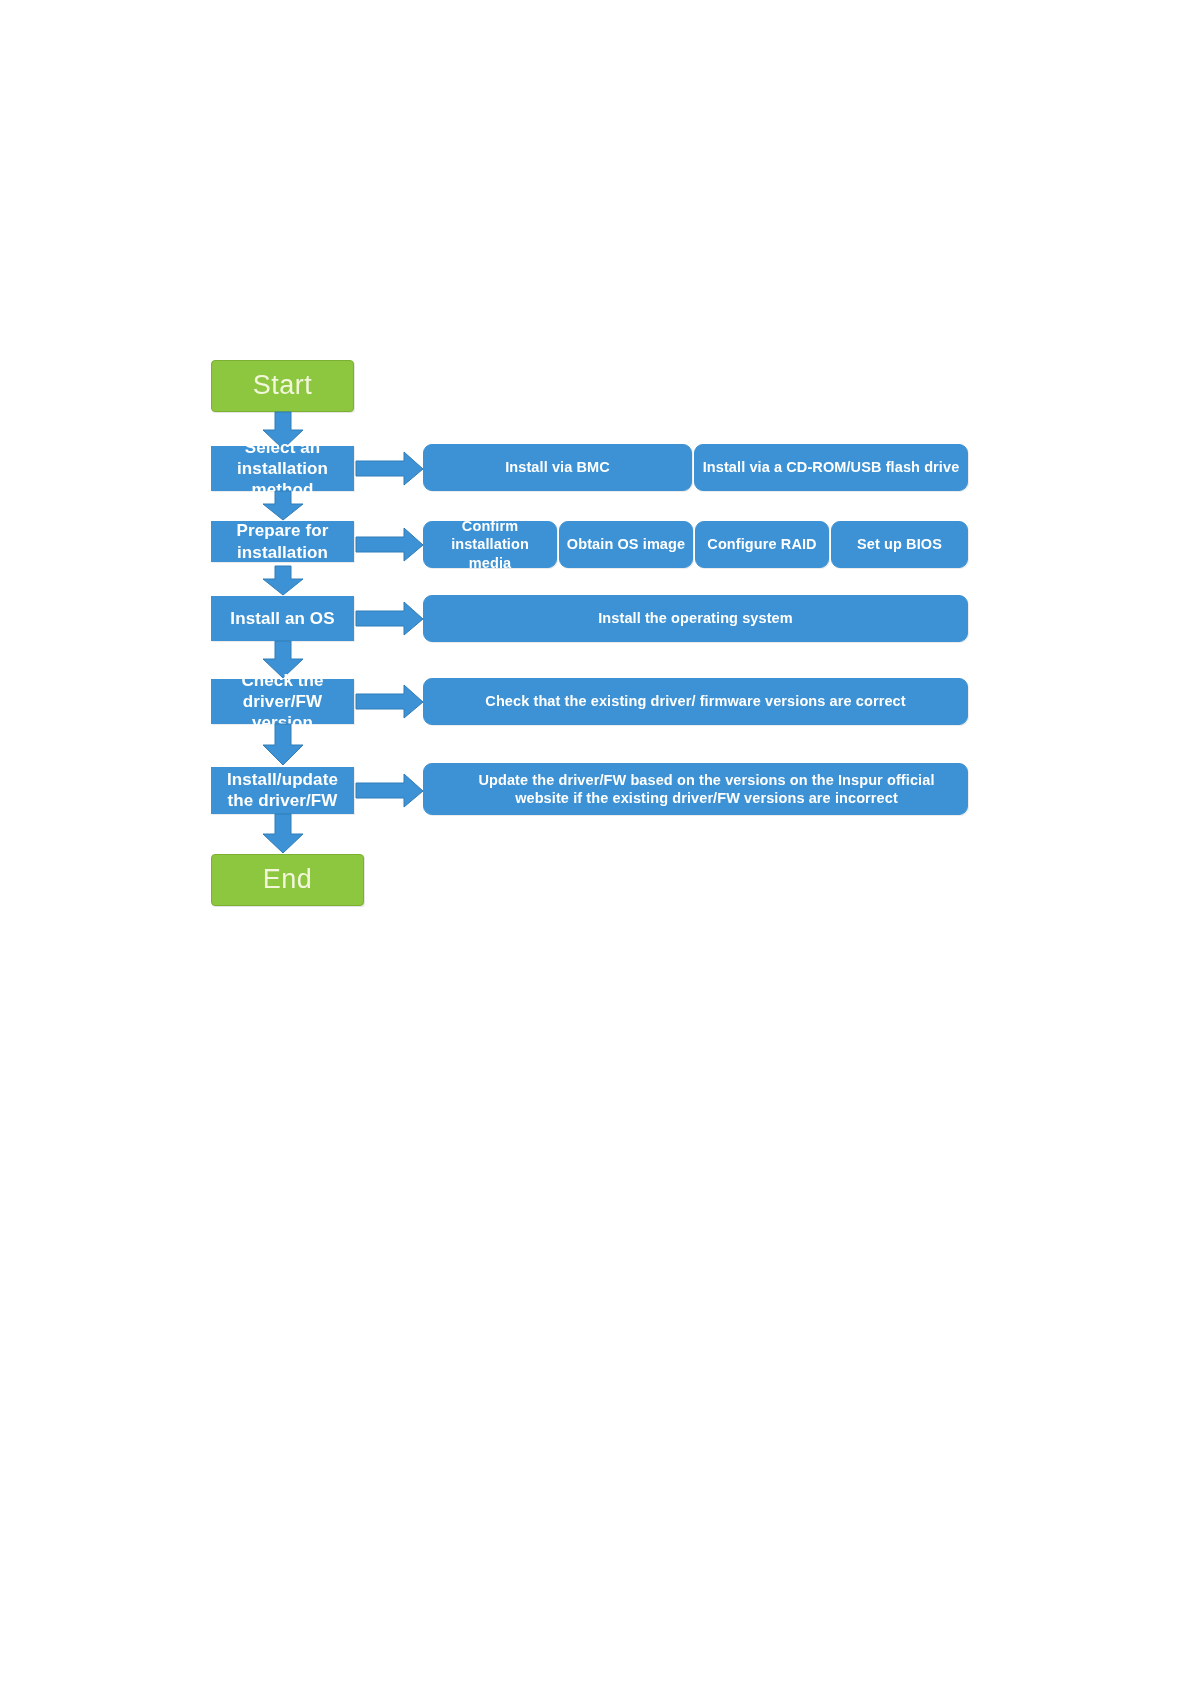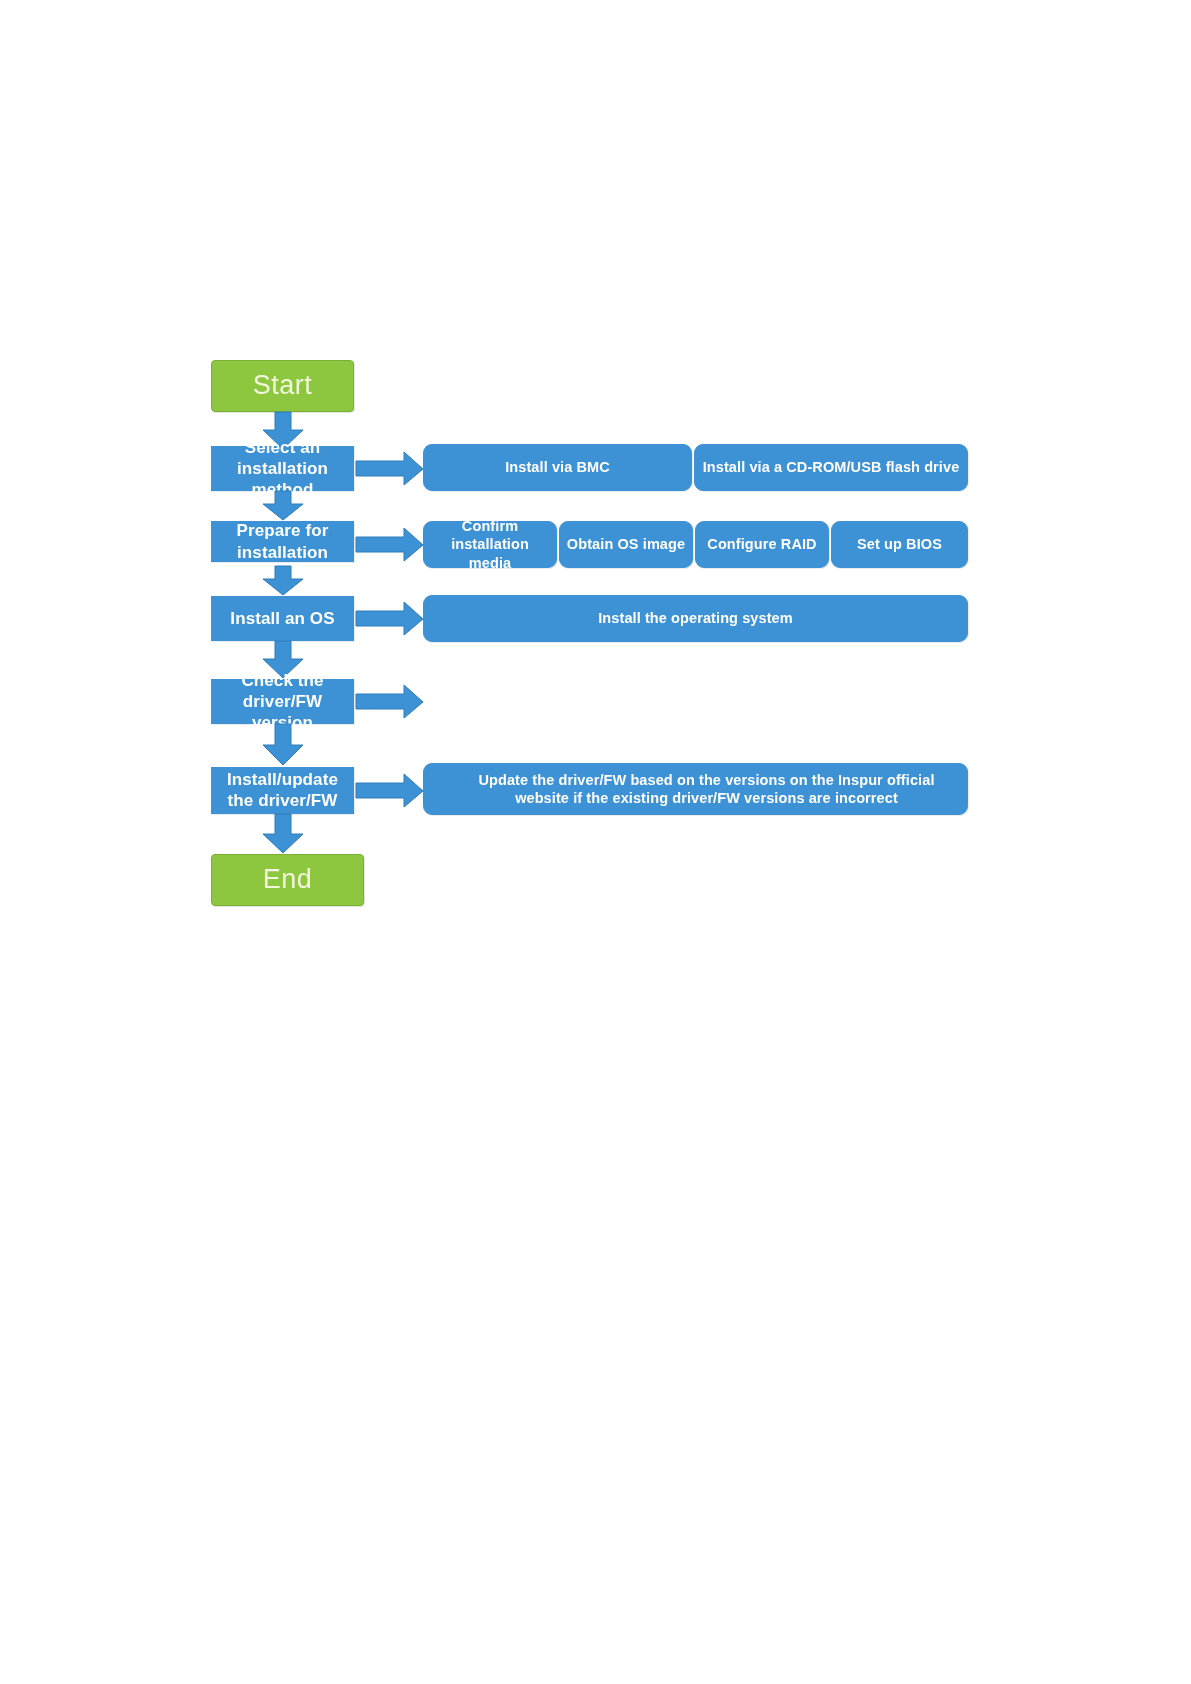--- a/index.html
+++ b/index.html
@@ -168,20 +168,23 @@
   <div class="node step" style="left:211px; top:679px; width:143px; height:45px;">
     <span>Check the driver/FW version</span>
   </div>
 
   <div class="arrow" style="left:356px; top:685px;">
     <svg width="68" height="34" viewBox="0 0 68 34">
       <polygon points="0,9 48,9 48,0 67,17 48,33 48,24 0,24" fill="#3C92D4" stroke="#2F7CB8" stroke-width="1"></polygon>
     </svg>
   </div>
 
+  <div class="node detail" style="left:423px; top:678px; width:545px; height:47px;">
+    <span>Check that the existing driver/ firmware versions are correct</span>
+  </div>
 
   <div class="arrow" style="left:262px; top:724px;">
     <svg width="42" height="42" viewBox="0 0 42 42">
       <polygon points="13,0 29,0 29,21 41,21 21,41 1,21 13,21" fill="#3C92D4" stroke="#2F7CB8" stroke-width="1"></polygon>
     </svg>
   </div>
 
   <div class="node step" style="left:211px; top:767px; width:143px; height:47px;align-items:flex-end;">
     <span>Install/update the driver/FW</span>
   </div>

